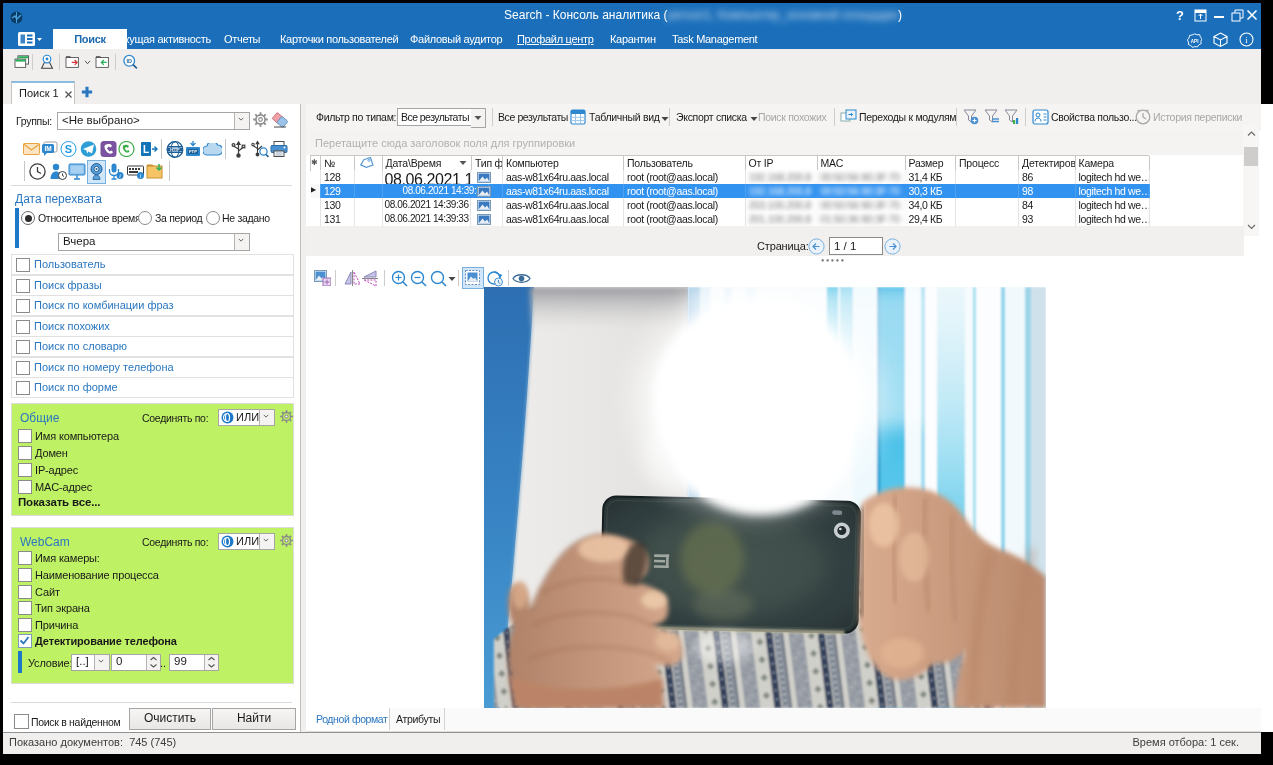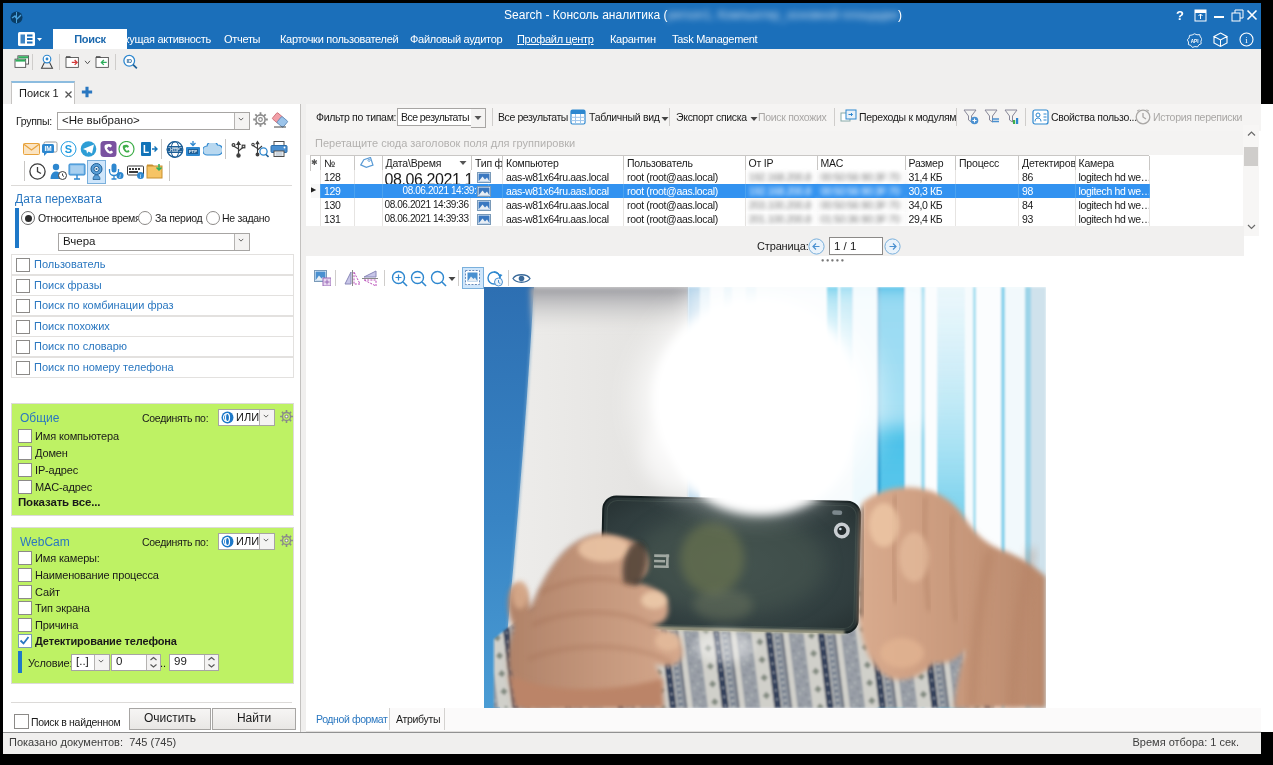--- a/index.html
+++ b/index.html
@@ -325,20 +325,24 @@
         <div class="cb" style="left:4px;top:3px"></div>
         <div class="blbl" style="left:22px;top:3px">Поиск похожих</div>
       </div>
   <div class="row7" style="top:252.5px">
         <div class="cb" style="left:4px;top:3px"></div>
         <div class="blbl" style="left:22px;top:3px">Поиск по номеру телефона</div>
       </div>
   <div class="row7" style="top:232px">
         <div class="cb" style="left:4px;top:3px"></div>
         <div class="blbl" style="left:22px;top:3px">Поиск по словарю</div>
+      </div>
+  <div class="row7" style="top:273px">
+        <div class="cb" style="left:4px;top:3px"></div>
+        <div class="blbl" style="left:22px;top:3px">Поиск по форме</div>
       </div>
 
   <div class="secbox" style="top:298.5px;height:111px">
     <div class="abs" style="left:8px;top:7px;font-size:12px;color:#2a77c0">Общие</div>
     <div class="lbl" style="left:130px;top:8px;font-size:10.5px;letter-spacing:-0.3px">Соединять по:</div>
     <div class="combo" style="left:206px;top:5px;width:55px;height:15px;">
       <svg class="abs" style="left:2px;top:1px" width="13" height="13" viewBox="0 0 13 13">
             <circle cx="6.5" cy="6.5" r="6" fill="#1d78c8"></circle>
             <path d="M6.5 2.5 a4 4 0 0 0 0 8 a2 4 0 0 0 0-8 a2 4 0 0 0 0 8" fill="none" stroke="#fff" stroke-width="1.2"></path>
           </svg>

